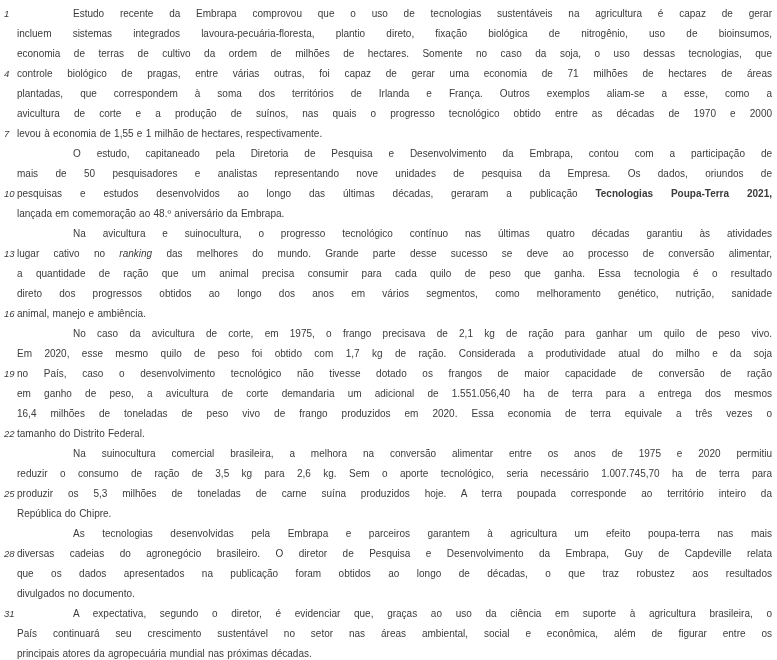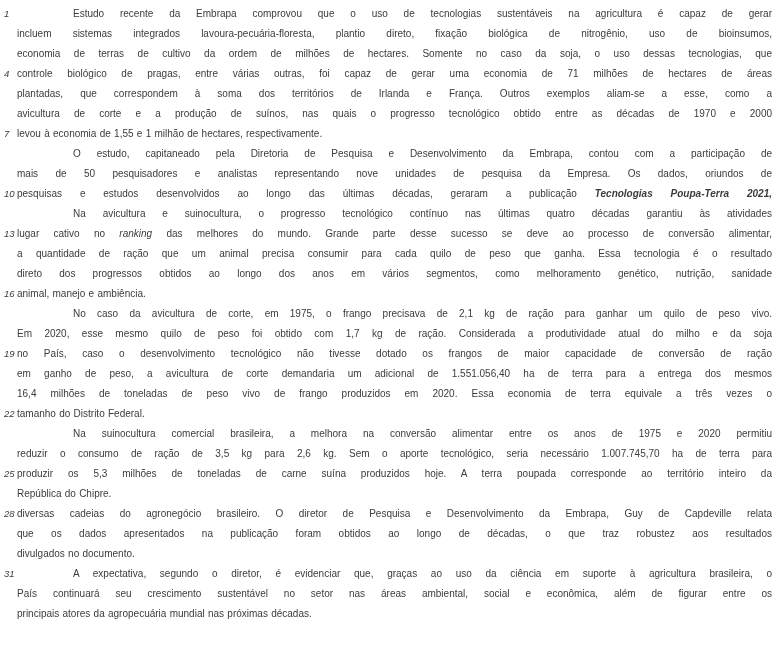--- a/index.html
+++ b/index.html
@@ -46,21 +46,21 @@
     -moz-text-align-last: justify;
     word-spacing: 0.5px;
   }
   .text.last {
     text-align-last: left;
     -moz-text-align-last: left;
   }
   .text.indent {
     text-indent: 56px;
   }
-  .seg-bold   { font-weight: bold; font-style: italic; }
+  .seg-bold   { font-weight: bold; }
   .seg-italic { font-style: italic; }
 </style>
 </head>
 <body>
 
 <div class="page" style="color: rgb(59, 59, 59); background: rgb(255, 255, 255);">
     <div class="row">
       <span class="num">1</span>
       <div class="text indent"><span>Estudo recente da Embrapa comprovou que o uso de tecnologias sustentáveis na agricultura é capaz de gerar</span></div>
     </div>
@@ -92,20 +92,24 @@
       <span class="num"></span>
       <div class="text indent"><span>O estudo, capitaneado pela Diretoria de Pesquisa e Desenvolvimento da Embrapa, contou com a participação de</span></div>
     </div>
     <div class="row">
       <span class="num"></span>
       <div class="text"><span>mais de 50 pesquisadores e analistas representando nove unidades de pesquisa da Empresa. Os dados, oriundos de</span></div>
     </div>
     <div class="row">
       <span class="num">10</span>
       <div class="text"><span>pesquisas e estudos desenvolvidos ao longo das últimas décadas, geraram a publicação </span><span class="seg-bold">Tecnologias Poupa-Terra 2021,</span></div>
+    </div>
+    <div class="row">
+      <span class="num"></span>
+      <div class="text last"><span>lançada em comemoração ao 48.º aniversário da Embrapa.</span></div>
     </div>
     <div class="row">
       <span class="num"></span>
       <div class="text indent"><span>Na avicultura e suinocultura, o progresso tecnológico contínuo nas últimas quatro décadas garantiu às atividades</span></div>
     </div>
     <div class="row">
       <span class="num">13</span>
       <div class="text"><span>lugar cativo no </span><span class="seg-italic">ranking</span><span> das melhores do mundo. Grande parte desse sucesso se deve ao processo de conversão alimentar,</span></div>
     </div>
     <div class="row">
@@ -154,20 +158,24 @@
     </div>
     <div class="row">
       <span class="num">25</span>
       <div class="text"><span>produzir os 5,3 milhões de toneladas de carne suína produzidos hoje. A terra poupada corresponde ao território inteiro da</span></div>
     </div>
     <div class="row">
       <span class="num"></span>
       <div class="text last"><span>República do Chipre.</span></div>
     </div>
     <div class="row">
+      <span class="num"></span>
+      <div class="text indent"><span>As tecnologias desenvolvidas pela Embrapa e parceiros garantem à agricultura um efeito poupa-terra nas mais</span></div>
+    </div>
+    <div class="row">
       <span class="num">28</span>
       <div class="text"><span>diversas cadeias do agronegócio brasileiro. O diretor de Pesquisa e Desenvolvimento da Embrapa, Guy de Capdeville relata</span></div>
     </div>
     <div class="row">
       <span class="num"></span>
       <div class="text"><span>que os dados apresentados na publicação foram obtidos ao longo de décadas, o que traz robustez aos resultados</span></div>
     </div>
     <div class="row">
       <span class="num"></span>
       <div class="text last"><span>divulgados no documento.</span></div>

